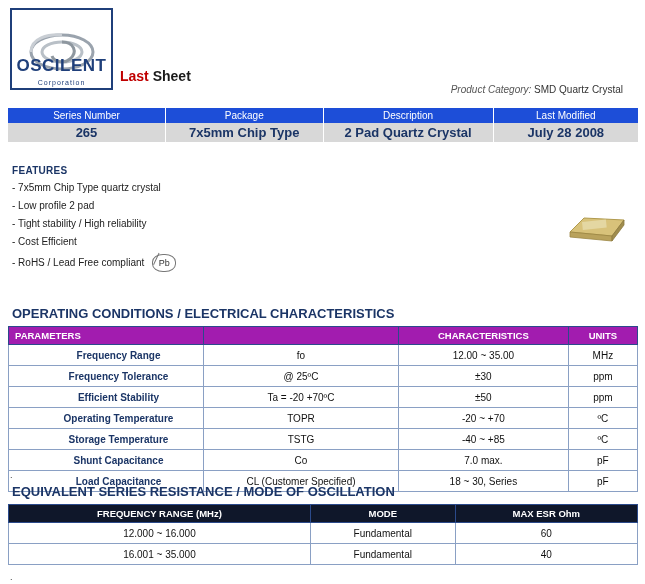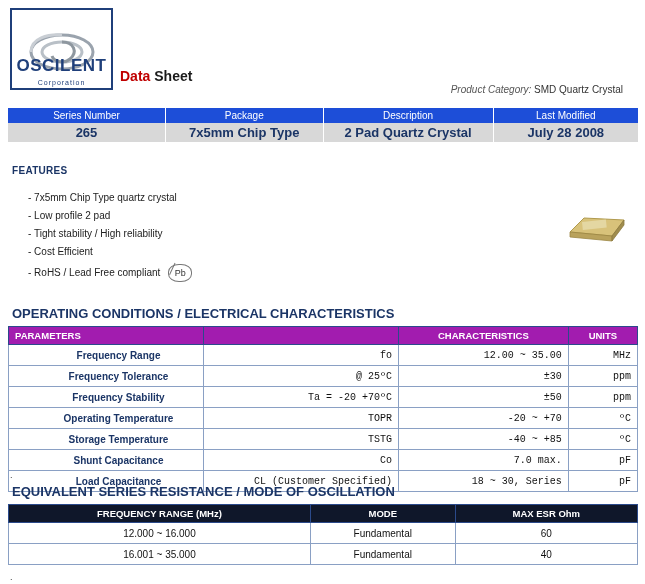--- a/index.html
+++ b/index.html
@@ -60,21 +60,21 @@
 
   
   .features{position:absolute;left:12px;top:165px;width:340px;}
   .features h3{
     margin:0 0 6px 0;font-size:10px;color:#1b3566;font-weight:bold;
     letter-spacing:0.3px;
   }
   .features li{
     list-style:none;font-size:10px;color:#222;margin:0 0 7px 0;
   }
-  .features ul{margin:16px;padding:0;}
+  .features ul{margin:0;padding:0;}
   .pb-mark{
     display:inline-block;width:22px;height:16px;border:1px solid #777;
     border-radius:11px/8px;text-align:center;font-size:9px;line-height:16px;
     color:#333;margin-left:8px;vertical-align:middle;position:relative;
   }
   .pb-mark:after{
     content:"";position:absolute;left:2px;top:1px;width:17px;height:13px;
     border-left:1px solid #777;transform:rotate(25deg);
   }
 
@@ -99,21 +99,21 @@
   #spec-table th{
     background:#a21caf;color:#fff;font-weight:bold;font-size:9.5px;
     padding:3px 6px;border:1px solid #2b4a8b;
   }
   #spec-table th.p{text-align:left;}
   #spec-table td{
     border:1px solid #8aa0c4;padding:2px 6px;height:16px;
   }
   #spec-table td.param{color:#1b3566;font-weight:bold;text-align:center;padding-left:31px;}
   #spec-table td.cond,#spec-table td.char,#spec-table td.unit{
-    text-align:right;color:#111;font-family:Liberation Mono, monospace;
+    text-align:center;color:#111;
   }
 
   
   #esr-table{left:8px;top:504px;width:630px;}
   #esr-table th{
     background:#0f172a;color:#fff;font-weight:bold;font-size:9.5px;
     padding:3px 6px;border:1px solid #2b4a8b;text-align:center;
   }
   #esr-table td{
     border:1px solid #8aa0c4;padding:2px 6px;height:16px;
@@ -133,21 +133,21 @@
       <ellipse cx="36" cy="20" rx="31" ry="17" fill="none" stroke="#9aa3ad" stroke-width="3"></ellipse>
       <ellipse cx="36" cy="20" rx="20" ry="10" fill="none" stroke="#b9c0c7" stroke-width="3"></ellipse>
       <path d="M36 10 C48 10 52 20 44 27 C38 32 28 30 26 24" fill="none" stroke="#8e979f" stroke-width="3"></path>
       <path d="M5 20 C5 6 22 2 36 3" fill="none" stroke="#c9ced4" stroke-width="3"></path>
     </svg>
     <div class="logo-word">OSCILENT</div>
     <div class="logo-sub">Corporation</div>
   </div>
 
   <div class="doc-title">
-    <span class="red">Data</span><span class="blk"> Sheet</span>
+    <span class="red">Last</span><span class="blk"> Sheet</span>
   </div>
 
   <div class="prod-cat">
     <span class="lbl">Product Category:</span>
     <span class="val">SMD Quartz Crystal</span>
   </div>
 </div>
 
 <table class="series-table">
   <thead>
@@ -206,21 +206,21 @@
       <td class="char">12.00 ~ 35.00</td>
       <td class="unit">MHz</td>
     </tr>
     <tr>
       <td class="param">Frequency Tolerance</td>
       <td class="cond">@ 25ºC</td>
       <td class="char">±30</td>
       <td class="unit">ppm</td>
     </tr>
     <tr>
-      <td class="param">Frequency Stability</td>
+      <td class="param">Efficient Stability</td>
       <td class="cond">Ta = -20 +70ºC</td>
       <td class="char">±50</td>
       <td class="unit">ppm</td>
     </tr>
     <tr>
       <td class="param">Operating Temperature</td>
       <td class="cond">TOPR</td>
       <td class="char">-20 ~ +70</td>
       <td class="unit">ºC</td>
     </tr>

